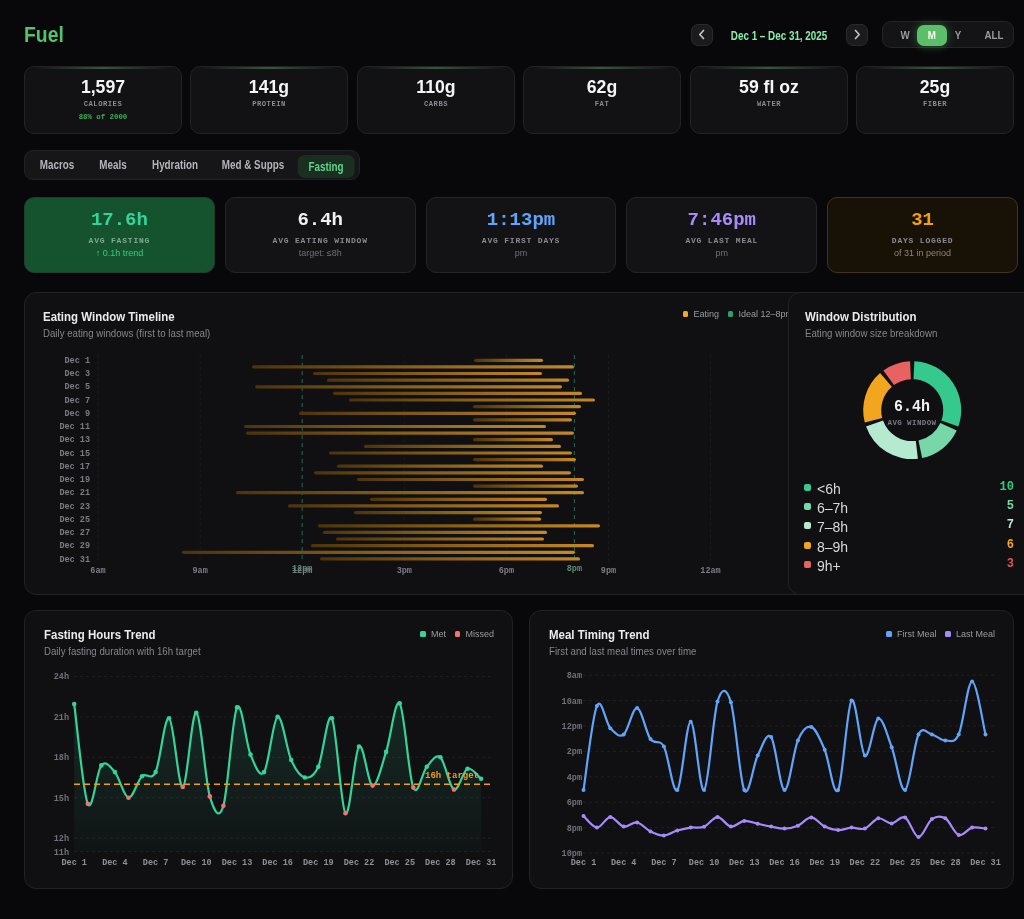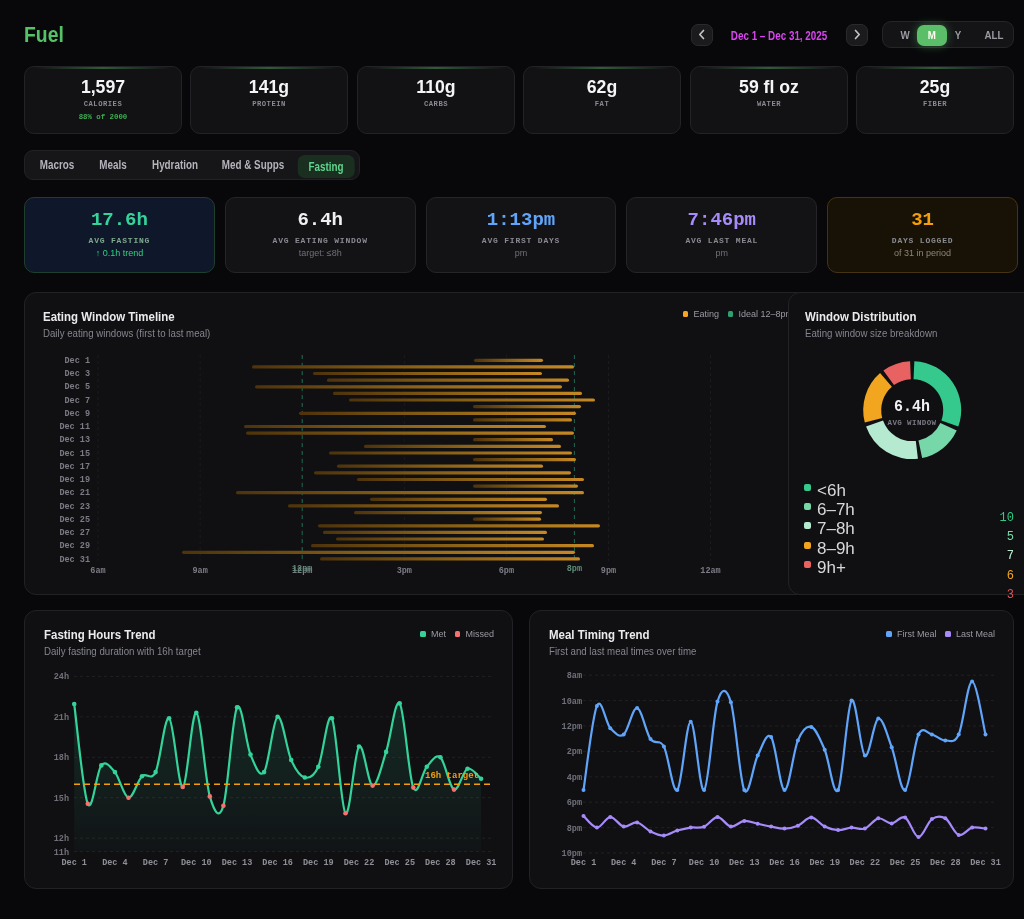--- a/index.html
+++ b/index.html
@@ -2,21 +2,21 @@
 <html><head><meta charset="utf-8"><style>
 * { margin:0; padding:0; box-sizing:border-box; }
 html,body { width:1024px; height:919px; background:#08080a; overflow:hidden;
   font-family:"Liberation Sans", sans-serif; }
 .logo { position:absolute; left:24px; top:23px; font-size:21.5px; font-weight:700;
   color:#55c268; transform-origin:0 50%; transform:scaleX(0.9); }
 .navbtn { position:absolute; top:24px; width:22px; height:22px; background:#1b1b1e;
   border:1px solid #2a2a2e; border-radius:7px; color:#b0b0b6; text-align:center;
   line-height:20px; font-size:13px; font-weight:700; }
 .drange { position:absolute; top:28px; left:713px; width:133px; 
-  font-size:13.5px; font-weight:700; color:#d946ef; white-space:nowrap; }
+  font-size:13.5px; font-weight:700; color:#86efac; white-space:nowrap; }
 .drange span { display:inline-block; transform:scaleX(0.73); }
 .seg { position:absolute; left:882px; top:21px; width:132px; height:27px; background:#141416;
   border:1px solid #252528; border-radius:9px; }
 .segi { position:absolute; top:7px; transform:translateX(-50%); font-size:11.5px; font-weight:700;
   color:#9a9aa1; }
 .segi span { display:inline-block; transform:scaleX(0.85); }
 .segm { position:absolute; left:34px; top:3px; width:30px; height:21px; background:#5abf68;
   border-radius:7px; color:#fffdf2; font-size:11.5px; font-weight:700; text-align:center;
   line-height:21px; box-shadow:0 0 10px rgba(90,191,104,0.45); }
 .segm span { display:inline-block; transform:scaleX(0.85); }
@@ -31,21 +31,21 @@
   font-size:8px; font-weight:700; color:#3fae53; transform:scaleX(0.92); }
 .tabs { position:absolute; left:24px; top:150px; width:336px; height:30px; background:#161618;
   border:1px solid #222226; border-radius:9px; }
 .tab { position:absolute; top:7px; transform:translateX(-50%); font-size:12px; font-weight:700;
   color:#b4b4bc; white-space:nowrap; }
 .tab span { display:inline-block; transform:scaleX(0.82); }
 .tab.active { top:4px; background:#1a2f20; color:#5fd48c; border-radius:7px; padding:4.5px 7px;
   transform:translateX(-50%); }
 .mcard { position:absolute; top:197px; width:190.8px; height:76px; background:#131315;
   border:1px solid #252529; border-radius:10px; text-align:center; }
-.sc-green { background:#0f172a; border-color:#1e3f2d; }
+.sc-green { background:#14532d; border-color:#1e3f2d; }
 .sc-amber { background:#181206; border-color:#453414; }
 .mcv { margin-top:11px; font-family:"Liberation Mono",monospace; font-size:19px; font-weight:700; }
 .mclab { margin-top:5px; font-family:"Liberation Mono",monospace; font-size:8px; font-weight:700;
   color:#8a8a92; letter-spacing:0.8px; }
 .sc-green .mclab { color:#7fa98d; }
 .mcsub { margin-top:3px; font-size:9px; color:#6f6f78; }
 .up { color:#2fd080; }
 .sc-amber .mcsub { color:#8d8478; }
 .panel { position:absolute; background:#101013; border:1px solid #222226; border-radius:12px; }
 .ptitle { position:absolute; left:18px; top:16px; font-size:13.5px; font-weight:700;
@@ -56,23 +56,23 @@
   display:flex; align-items:center; gap:4px; }
 .lsq { display:inline-block; width:5.5px; height:5.5px; border-radius:1.5px; margin-right:1px; }
 .tlm { font-family:"Liberation Mono",monospace; font-size:8.5px; font-weight:700; fill:#7b7b84; }
 .tlm2 { font-family:"Liberation Mono",monospace; font-size:8.5px; font-weight:700; fill:#5f8a78; }
 .axm { font-family:"Liberation Mono",monospace; font-size:8.5px; font-weight:700; fill:#70707a; }
 .axm2 { font-family:"Liberation Mono",monospace; font-size:8.5px; font-weight:700; fill:#8e8e96; }
 .tgt { font-family:"Liberation Mono",monospace; font-size:9px; font-weight:700; fill:#f59e0b; }
 .dctr { position:absolute; text-align:center; font-family:"Liberation Mono",monospace; }
 .dlr { position:absolute; left:15px; right:18px; height:14px; }
 .dsq { position:absolute; left:0; top:3px; width:7px; height:7px; border-radius:2px; }
-.dlab { position:absolute; left:13px; top:0; font-size:17px; color:#d8d8dc; }
+.dlab { position:absolute; left:13px; top:0; font-size:14px; color:#d8d8dc; }
 .dcnt { position:absolute; right:36px; top:-1px; font-family:"Liberation Mono",monospace;
-  font-size:12px; font-weight:400;margin-top:31px; }
+  font-size:12px; font-weight:700; }
 .dpct { position:absolute; right:0; top:0; font-size:10.5px; color:#8a8a92;
   font-family:"Liberation Mono",monospace; }
 </style></head><body>
 <div class="logo">Fuel</div>
 <div class="navbtn" style="left:691px"><svg width="20" height="19">
       <path d="M11.5,5.5 L7.8,9.5 L11.5,13.5" fill="none" stroke="#c2c2c7" stroke-width="1.7" stroke-linecap="round" stroke-linejoin="round"></path>
     </svg></div>
 <div class="drange"><span>Dec 1 – Dec 31, 2025</span></div>
 <div class="navbtn" style="left:846px"><svg width="20" height="19">
       <path d="M8.5,5.5 L12.2,9.5 L8.5,13.5" fill="none" stroke="#c2c2c7" stroke-width="1.7" stroke-linecap="round" stroke-linejoin="round"></path>

